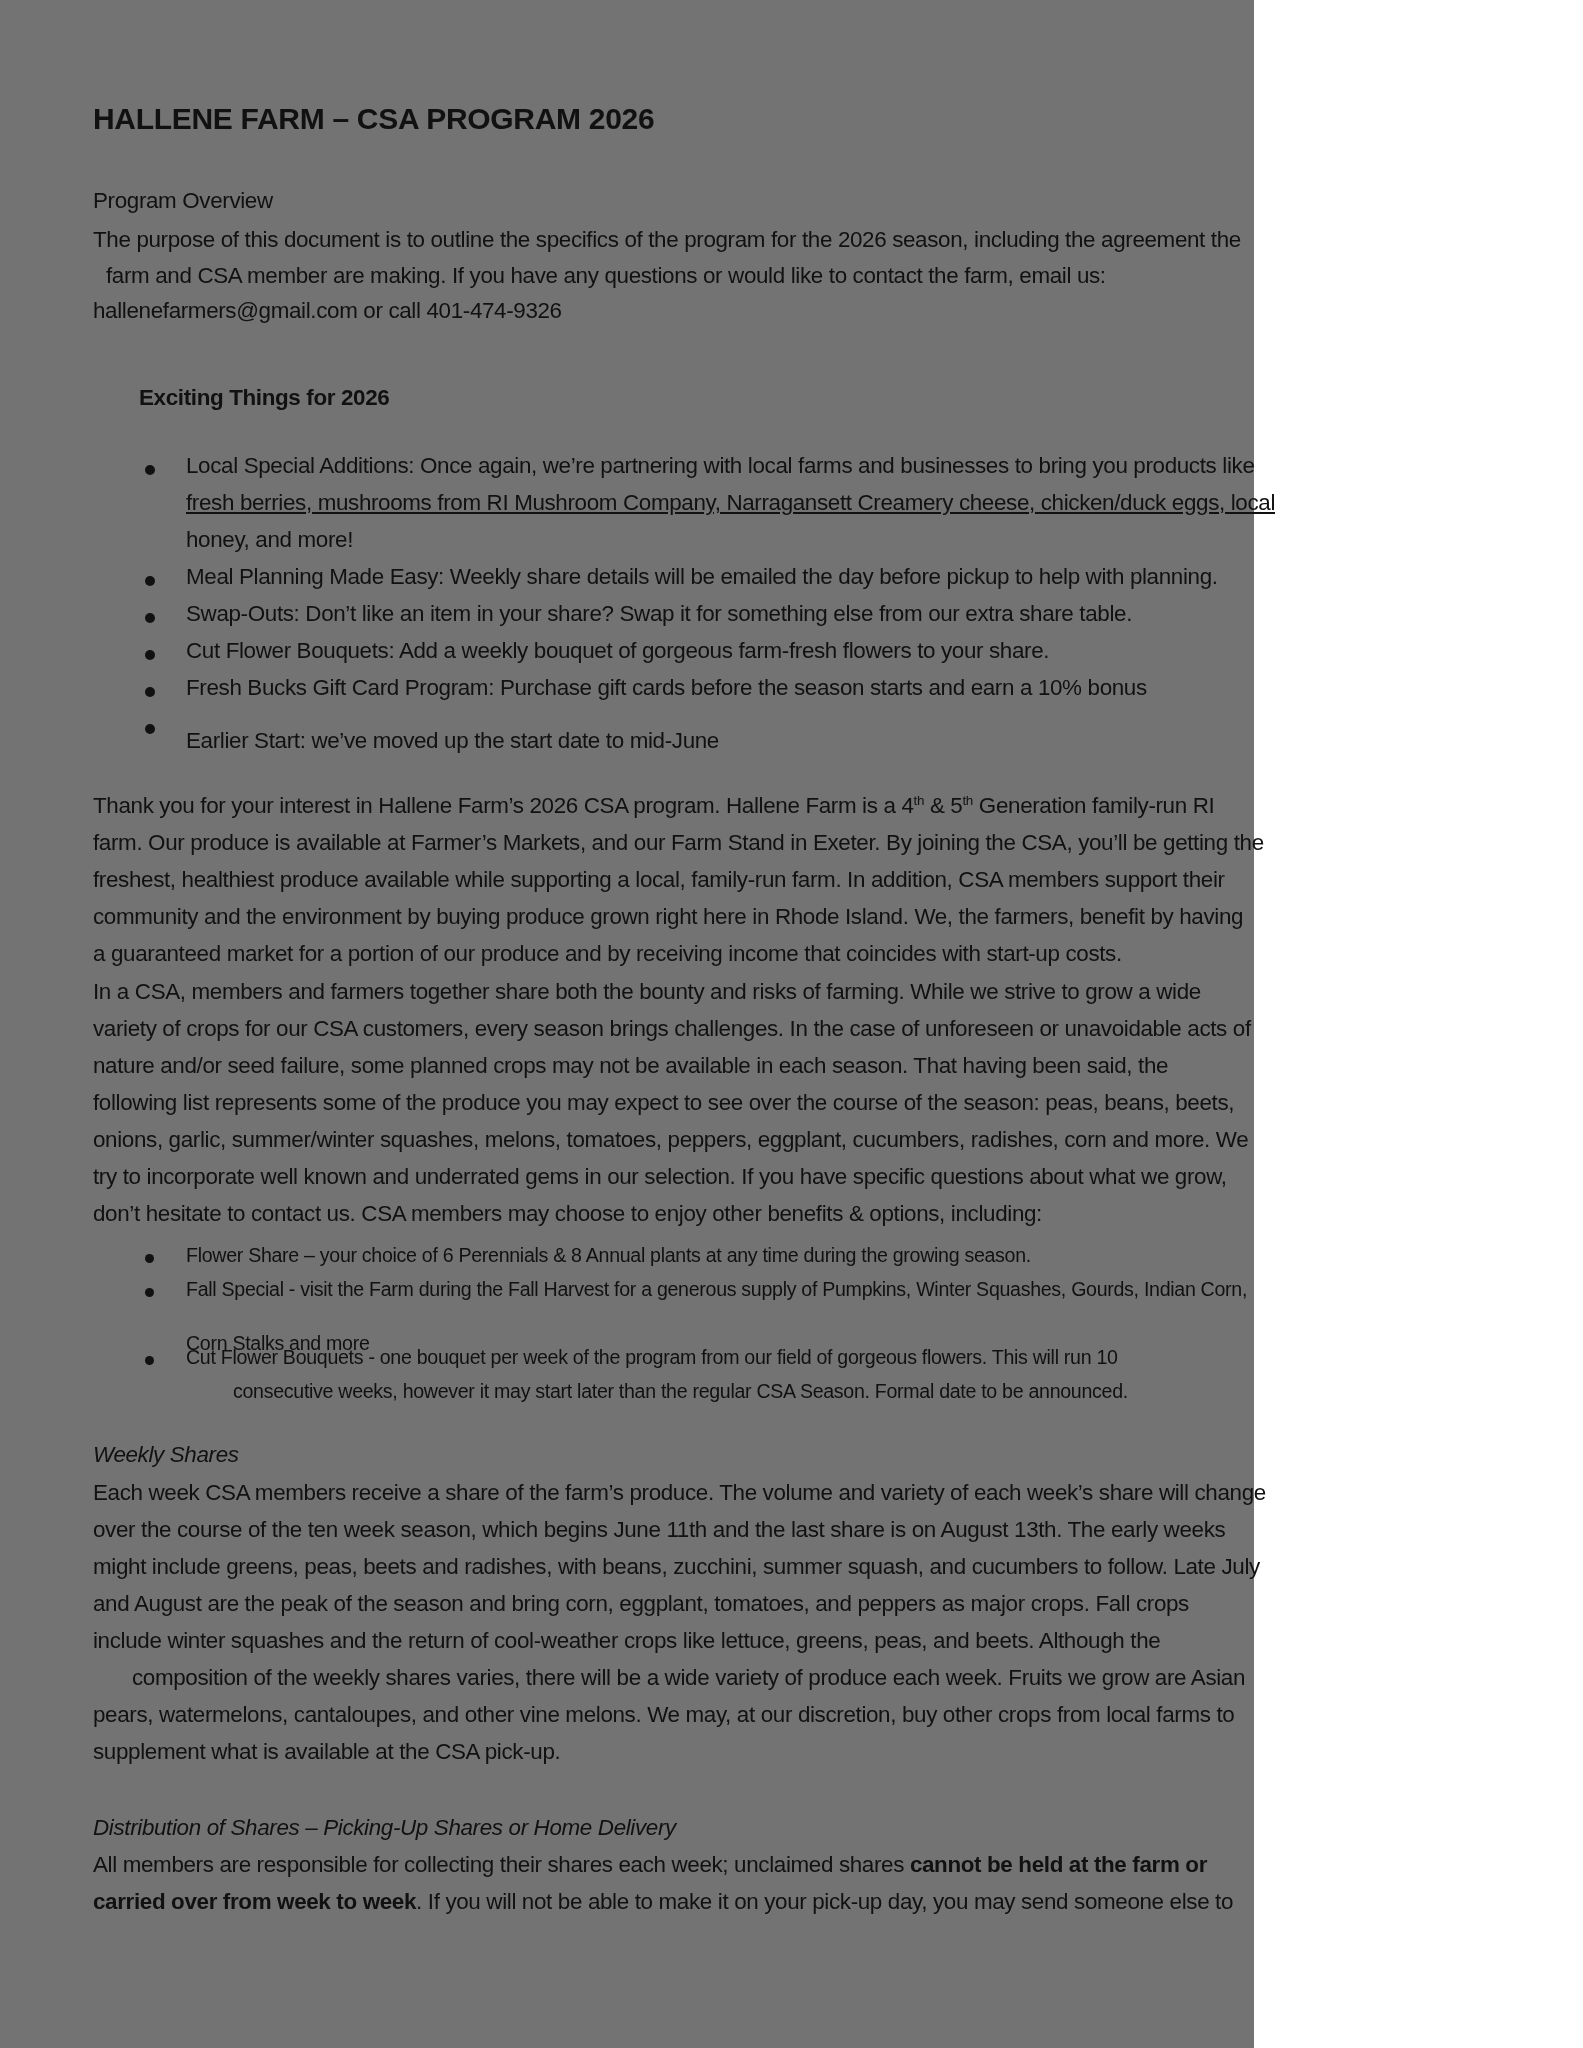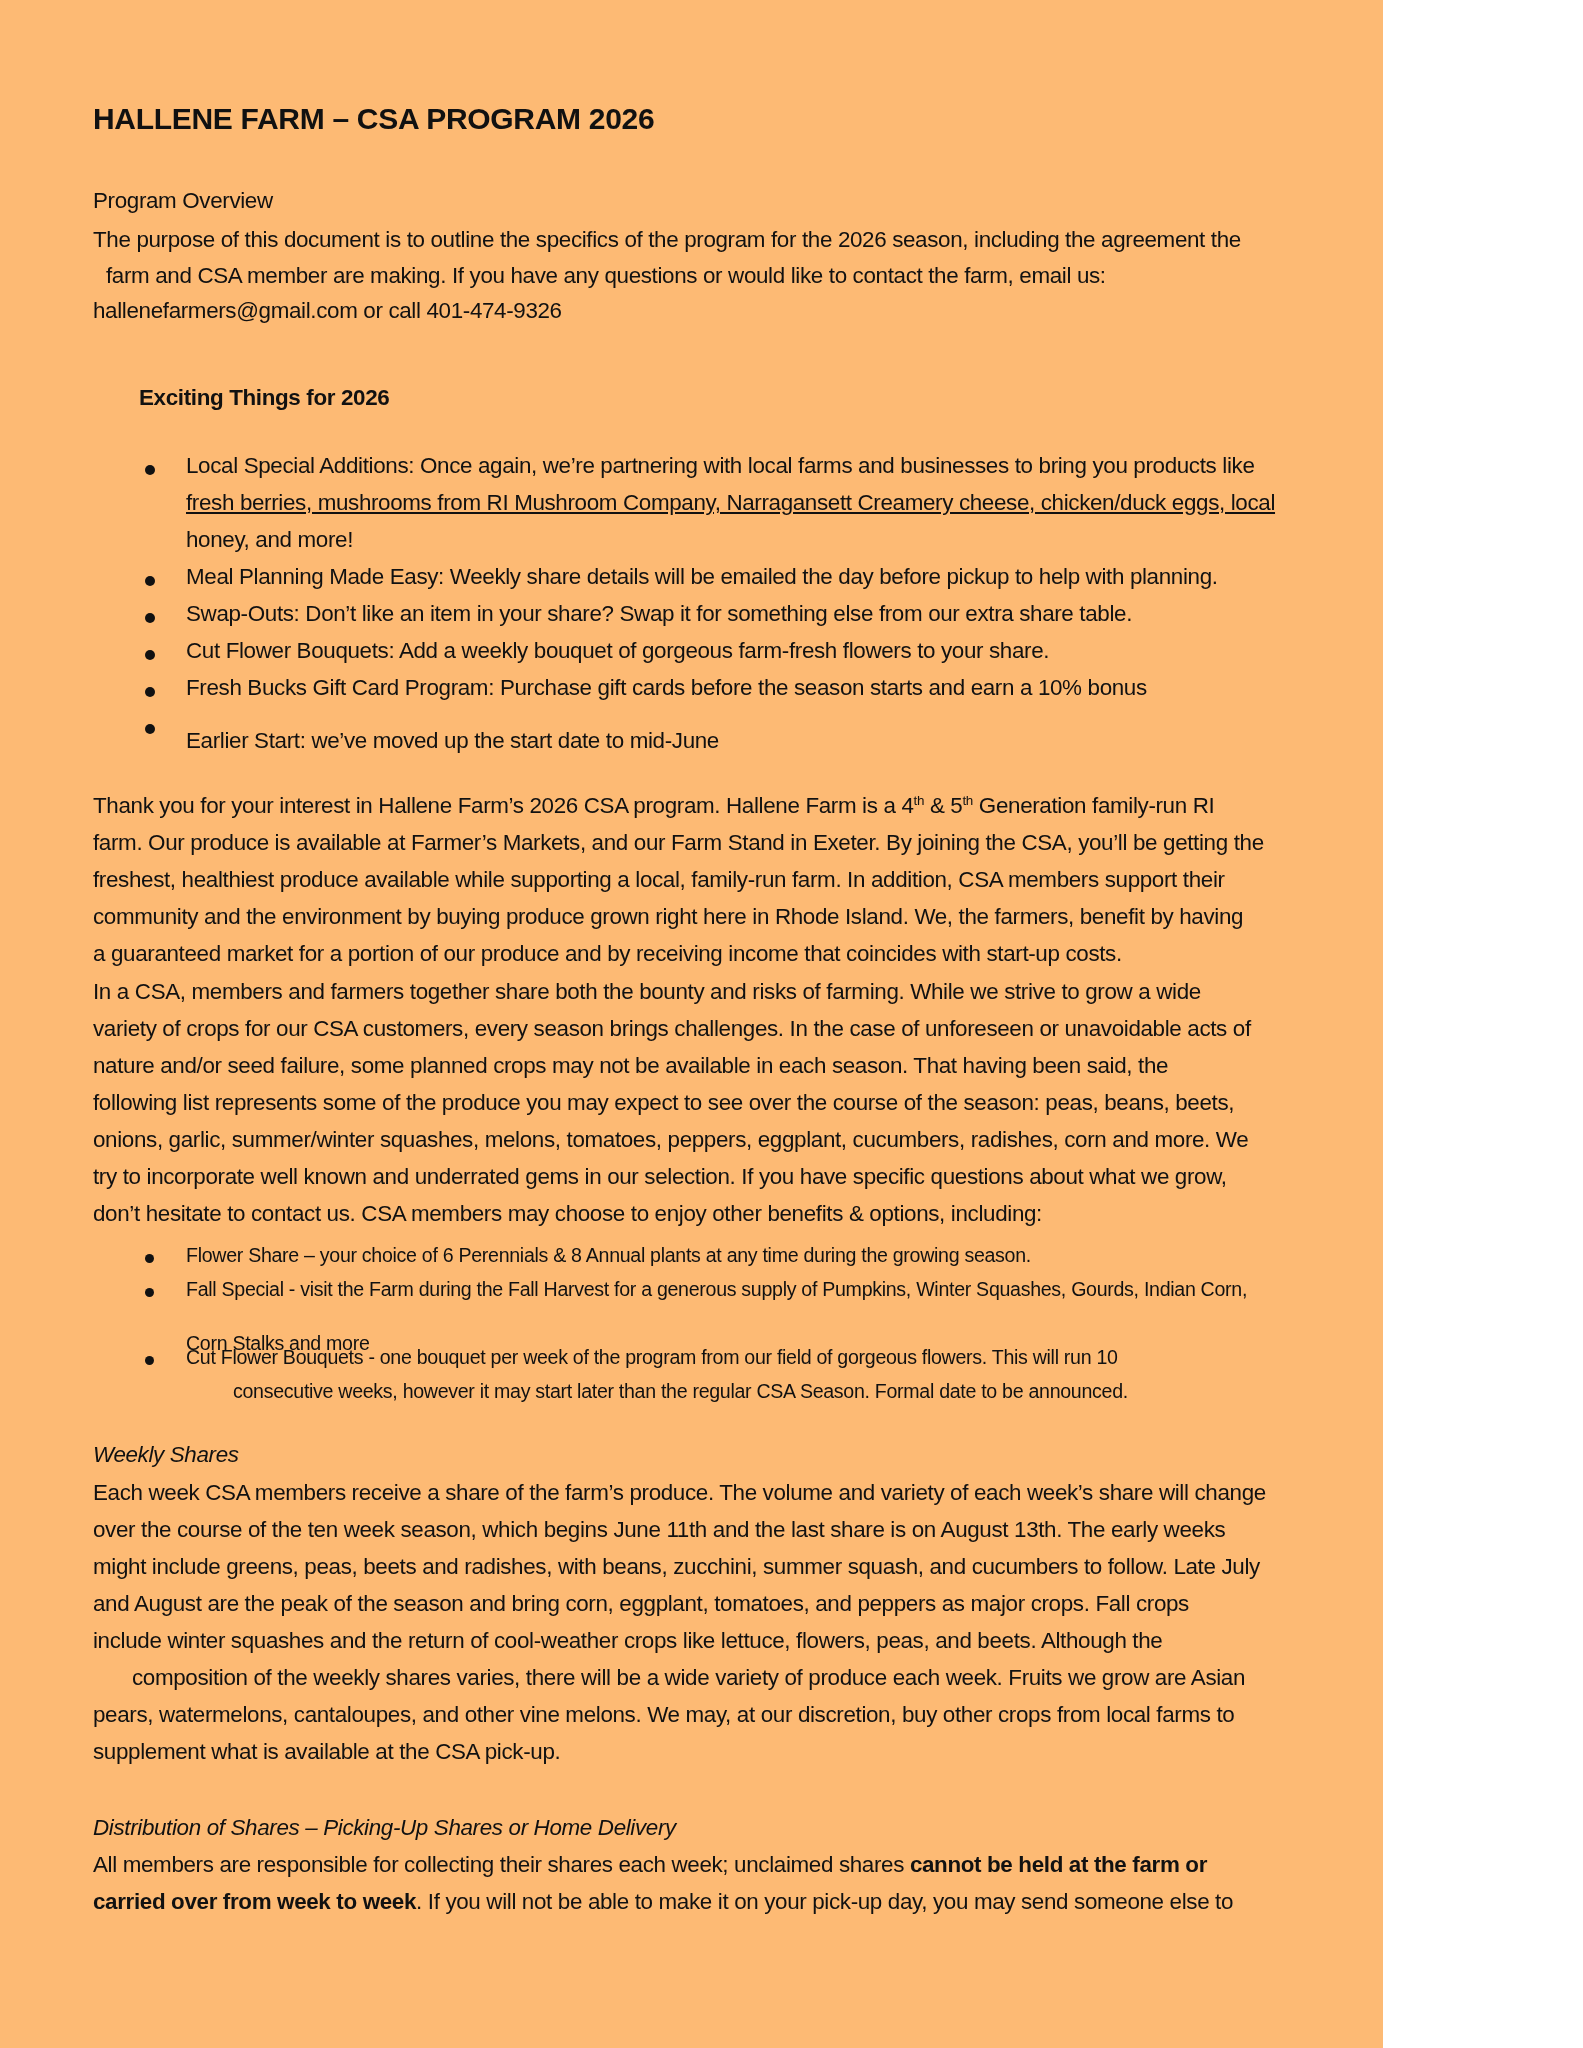--- a/index.html
+++ b/index.html
@@ -1,18 +1,18 @@
 <!DOCTYPE html>
 <html><head>
 <meta charset="utf-8">
 <style>
   html, body { margin: 0; padding: 0; background: #ffffff; }
   body { width: 1583px; height: 2048px; position: relative; overflow: hidden;
          font-family: "Liberation Sans", sans-serif; color: #111111; }
-  .page { position: absolute; left: 0; top: 0; width: 1383px; height: 2048px; background: #fdba74; }
+  .page { position: absolute; left: 0; top: 0; width: 1254px; height: 2048px; background: #737373; }
   .line { position: absolute; white-space: nowrap; font-size: 22.4px; letter-spacing: -0.35px; line-height: 1; }
   .title { position: absolute; left: 93px; top: 104px; font-size: 30px; font-weight: bold; letter-spacing: -0.3px; white-space: nowrap; line-height: 1; }
   .subhead-bold { font-weight: bold; }
   .italic { font-style: italic; }
   .small { font-size: 19.6px; letter-spacing: -0.3px; }
   .bullet { position: absolute; width: 10px; height: 10px; border-radius: 50%; background: #111111; }
   .bullet.sm { width: 9px; height: 9px; }
   sup { font-size: 60%; vertical-align: 0; position: relative; top: -0.6em; line-height: 0; }
   b { font-weight: bold; }
 </style>
@@ -74,21 +74,21 @@
 
   <span class="bullet sm" style="left:145px; top:1356px;"></span>
   <div class="line small" style="left:186px; top:1348px;">Cut Flower Bouquets - one bouquet per week of the program from our field of gorgeous flowers. This will run 10</div>
   <div class="line small" style="left:186px; top:1382px;margin-left:47px;">consecutive weeks, however it may start later than the regular CSA Season. Formal date to be announced.</div>
 
   <div class="line italic" style="left:93px; top:1444px;">Weekly Shares</div>
   <div class="line" style="left:93px; top:1482px;">Each week CSA members receive a share of the farm’s produce. The volume and variety of each week’s share will change</div>
   <div class="line" style="left:93px; top:1519px;">over the course of the ten week season, which begins June 11th and the last share is on August 13th. The early weeks</div>
   <div class="line" style="left:93px; top:1556px;">might include greens, peas, beets and radishes, with beans, zucchini, summer squash, and cucumbers to follow. Late July</div>
   <div class="line" style="left:93px; top:1593px;">and August are the peak of the season and bring corn, eggplant, tomatoes, and peppers as major crops. Fall crops</div>
-  <div class="line" style="left:93px; top:1630px;">include winter squashes and the return of cool-weather crops like lettuce, flowers, peas, and beets. Although the</div>
+  <div class="line" style="left:93px; top:1630px;">include winter squashes and the return of cool-weather crops like lettuce, greens, peas, and beets. Although the</div>
   <div class="line" style="left:93px; top:1667px;margin-left:39px;">composition of the weekly shares varies, there will be a wide variety of produce each week. Fruits we grow are Asian</div>
   <div class="line" style="left:93px; top:1704px;">pears, watermelons, cantaloupes, and other vine melons. We may, at our discretion, buy other crops from local farms to</div>
   <div class="line" style="left:93px; top:1741px;">supplement what is available at the CSA pick-up.</div>
 
   <div class="line italic" style="left:93px; top:1817px;">Distribution of Shares – Picking-Up Shares or Home Delivery</div>
   <div class="line" style="left:93px; top:1854px;">
     <span>All members are responsible for collecting their shares each week; unclaimed shares </span><b>cannot be held at the farm or</b>
   </div>
   <div class="line" style="left:93px; top:1891px;">
     <b>carried over from week to week</b><span>. If you will not be able to make it on your pick-up day, you may send someone else to</span>

